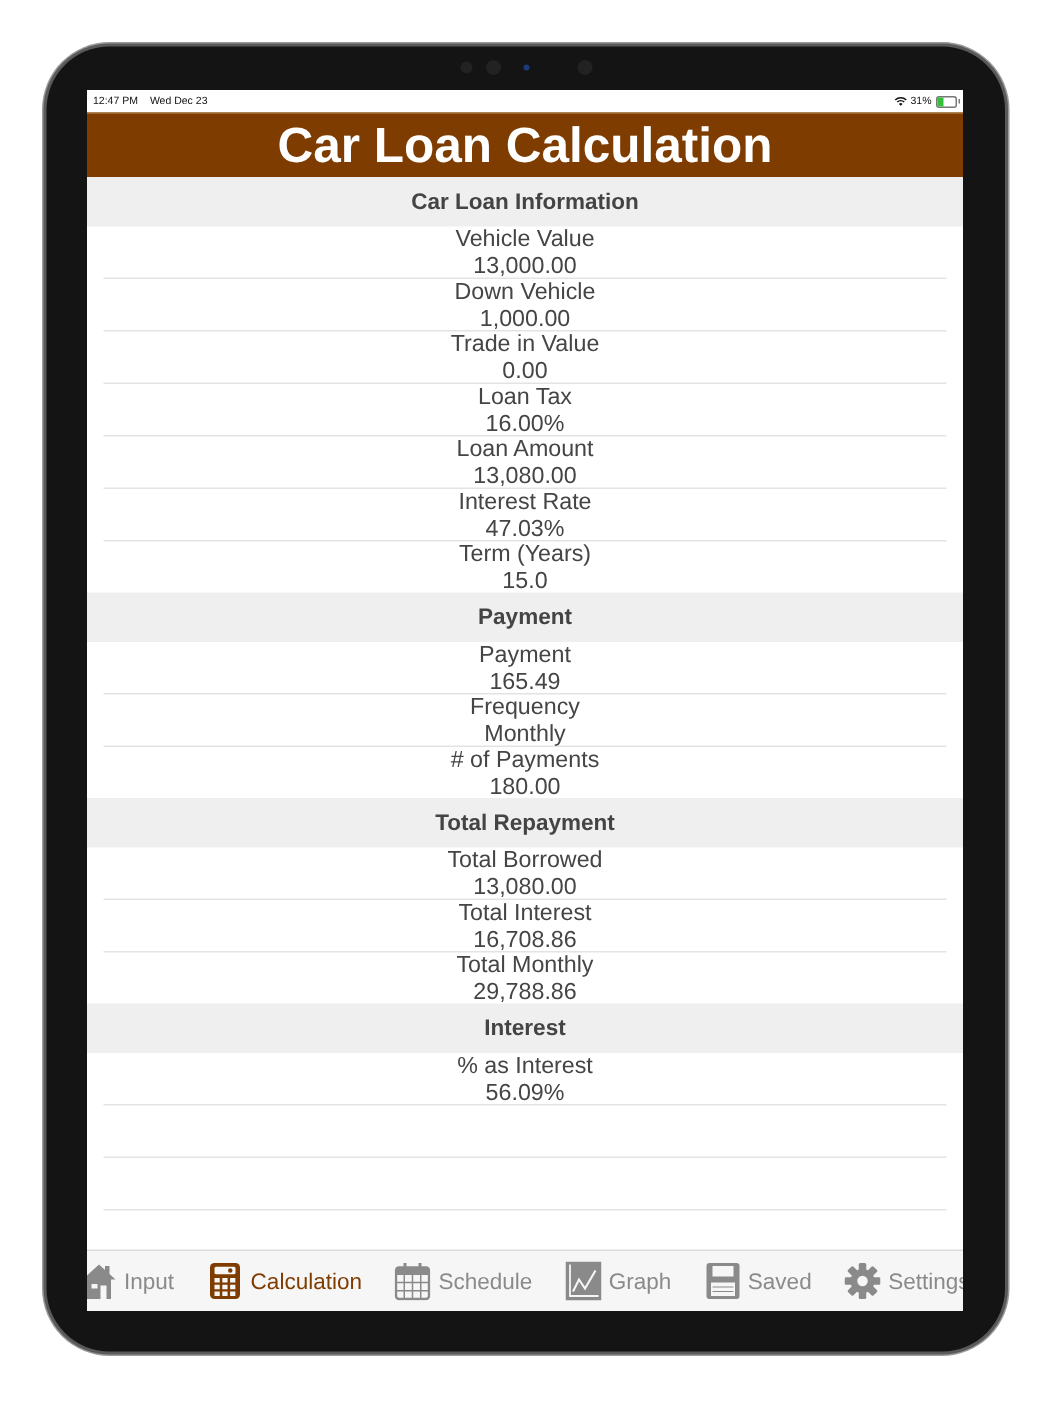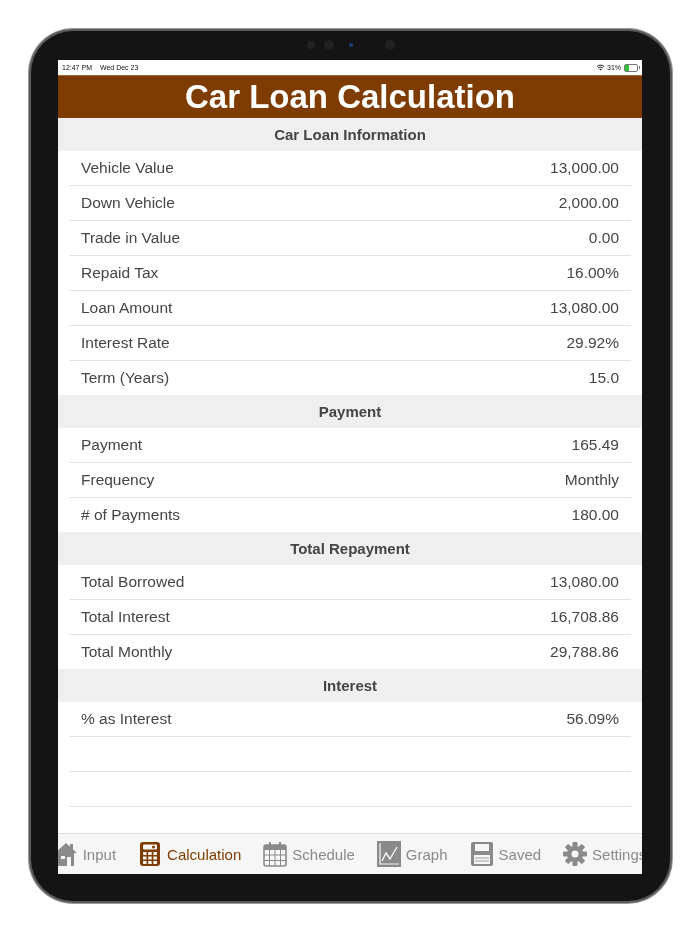--- a/index.html
+++ b/index.html
@@ -37,21 +37,21 @@
       height: 42px; background: #7e3c00; color: #fff; display: flex; align-items: center;
       justify-content: center; font-size: 33px; font-weight: bold; border-top: 1px solid #a0662f;
     }
     .section-header {
       height: 33px; background: #efefef; color: #444; font-weight: bold; font-size: 15px;
       display: flex; align-items: center; justify-content: center;
     }
     .row {
       height: 34px; margin: 0 11px; border-bottom: 1px solid #e3e3e3;
       display: flex; align-items: center; justify-content: space-between;
-      padding: 0 12px; font-size: 15.5px; color: #454545;
+      padding: 0 12px; font-size: 15.5px; color: #454545; flex-direction: column;
     }
     .row.last { border-bottom: none; }
     .row.empty { height: 34px; }
     .tab-bar {
       position: absolute; left: 0; right: 0; bottom: 0; height: 40px; background: #f6f6f6;
       border-top: 1px solid #dcdcdc; display: flex; align-items: center; justify-content: center;
     }
     .tab { display: flex; align-items: center; margin: 0 11px; cursor: pointer; }
     .tab svg { width: 24px; height: 26px; margin-right: 5px; }
     .tab .lbl { font-size: 15px; color: #8a8a8a; }
@@ -92,37 +92,37 @@
 
   <div class="title-bar">Car Loan Calculation</div>
 
   <div class="section-header">Car Loan Information</div>
   <div class="row">
     <span>Vehicle Value</span>
     <span>13,000.00</span>
   </div>
   <div class="row">
     <span>Down Vehicle</span>
-    <span>2,000.00</span>
+    <span>1,000.00</span>
   </div>
   <div class="row">
     <span>Trade in Value</span>
     <span>0.00</span>
   </div>
   <div class="row">
-    <span>Repaid Tax</span>
+    <span>Loan Tax</span>
     <span>16.00%</span>
   </div>
   <div class="row">
     <span>Loan Amount</span>
     <span>13,080.00</span>
   </div>
   <div class="row">
     <span>Interest Rate</span>
-    <span>29.92%</span>
+    <span>47.03%</span>
   </div>
   <div class="row last">
     <span>Term (Years)</span>
     <span>15.0</span>
   </div>
 
   <div class="section-header">Payment</div>
   <div class="row">
     <span>Payment</span>
     <span>165.49</span>

